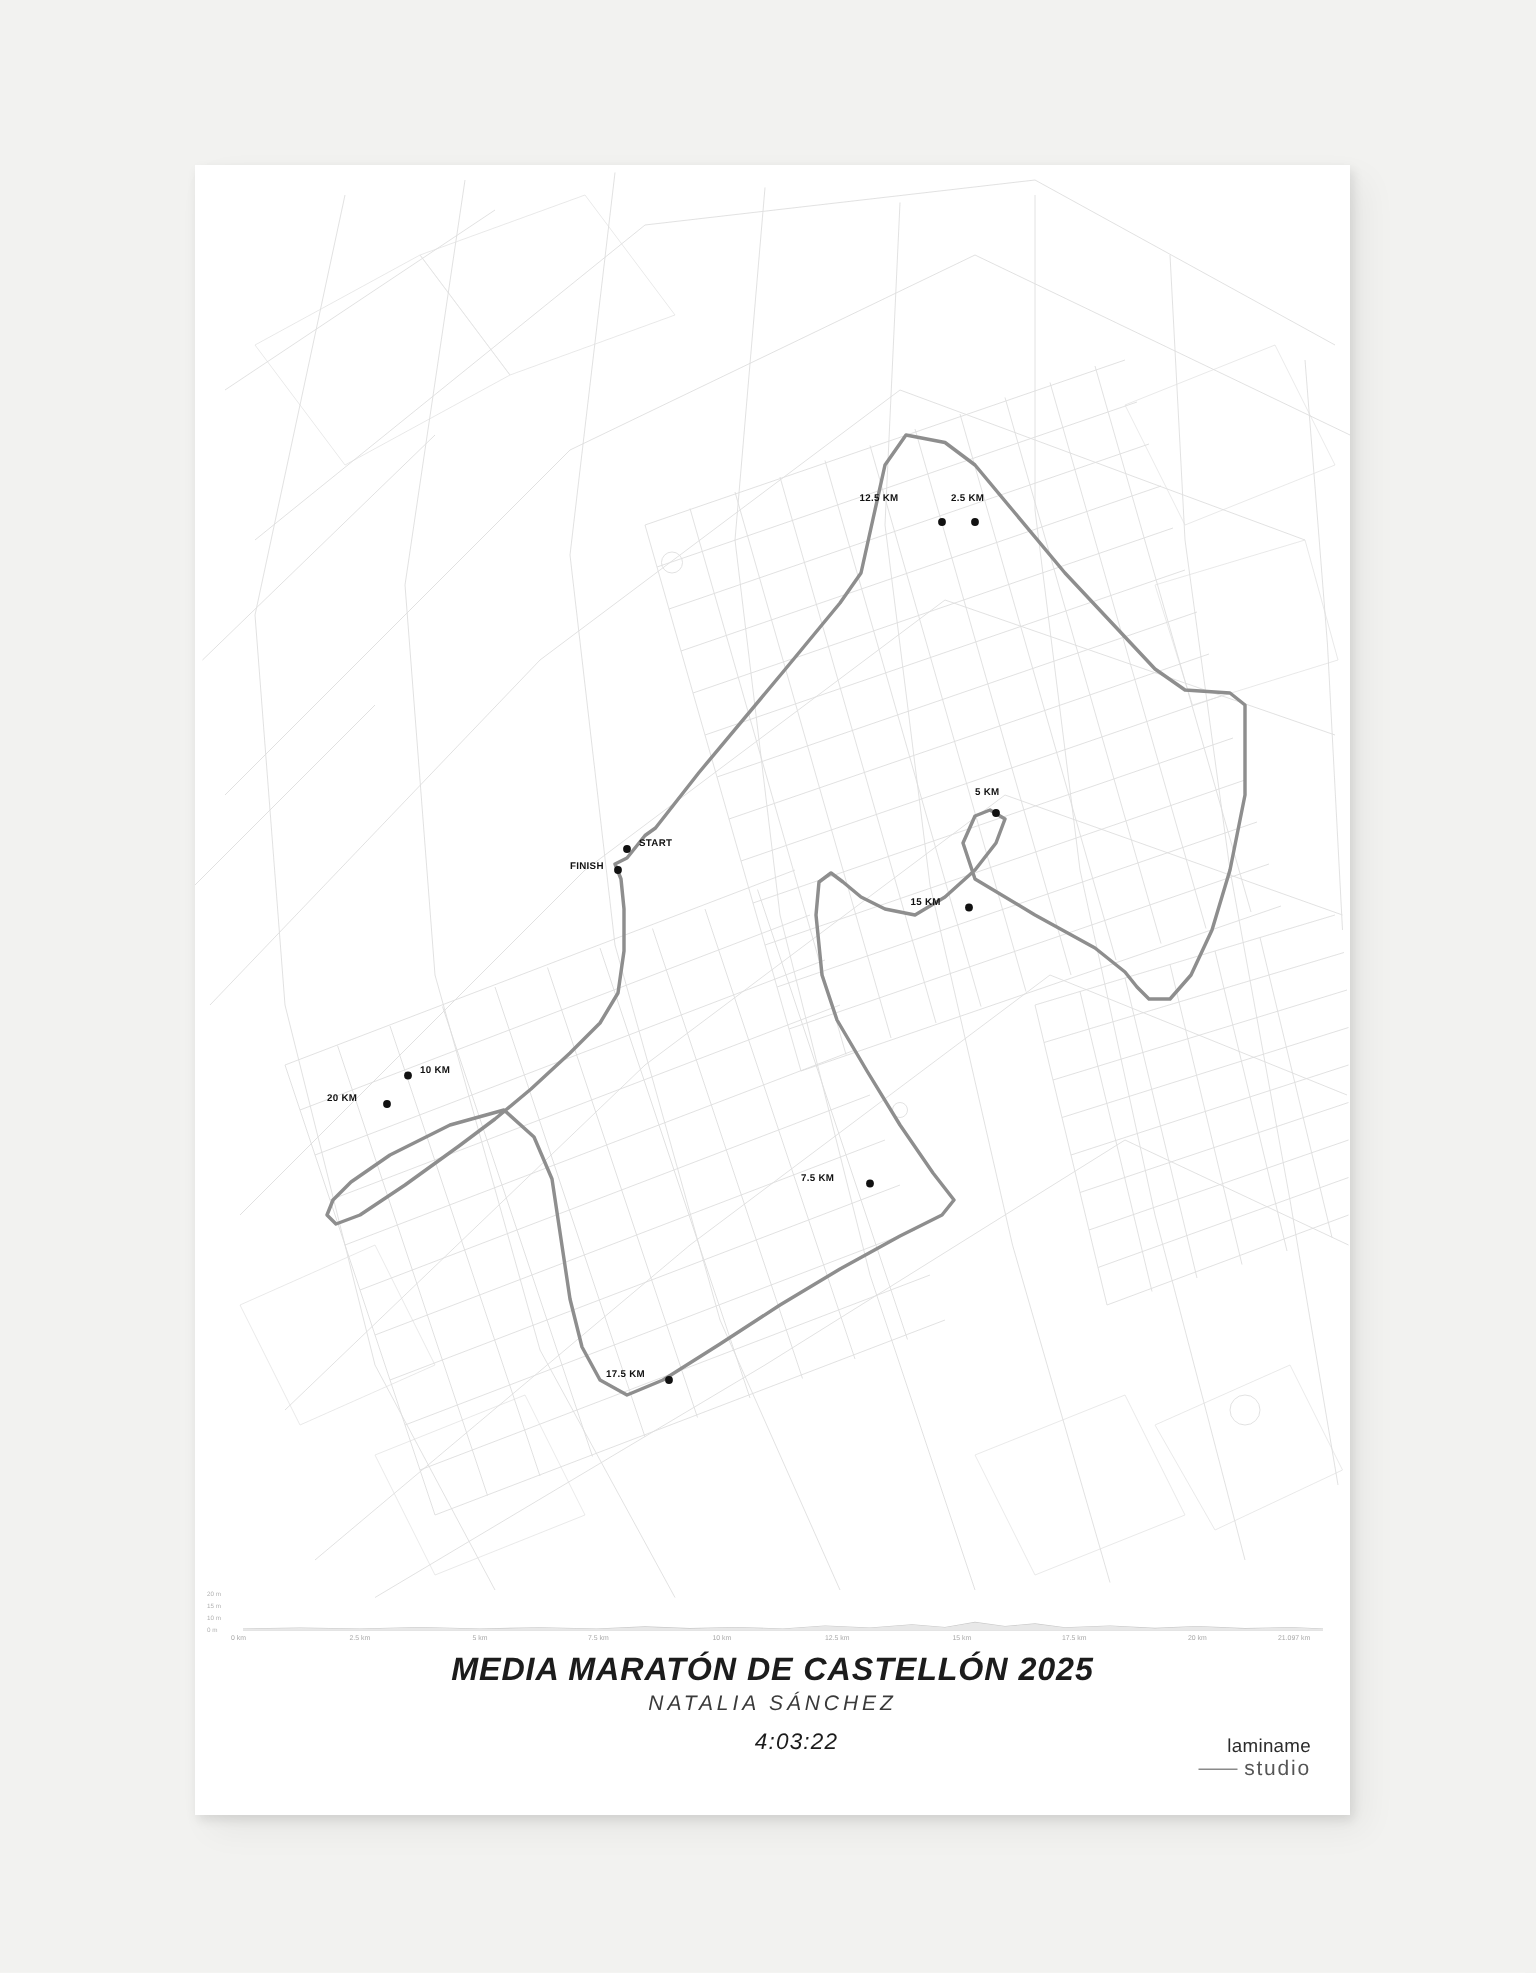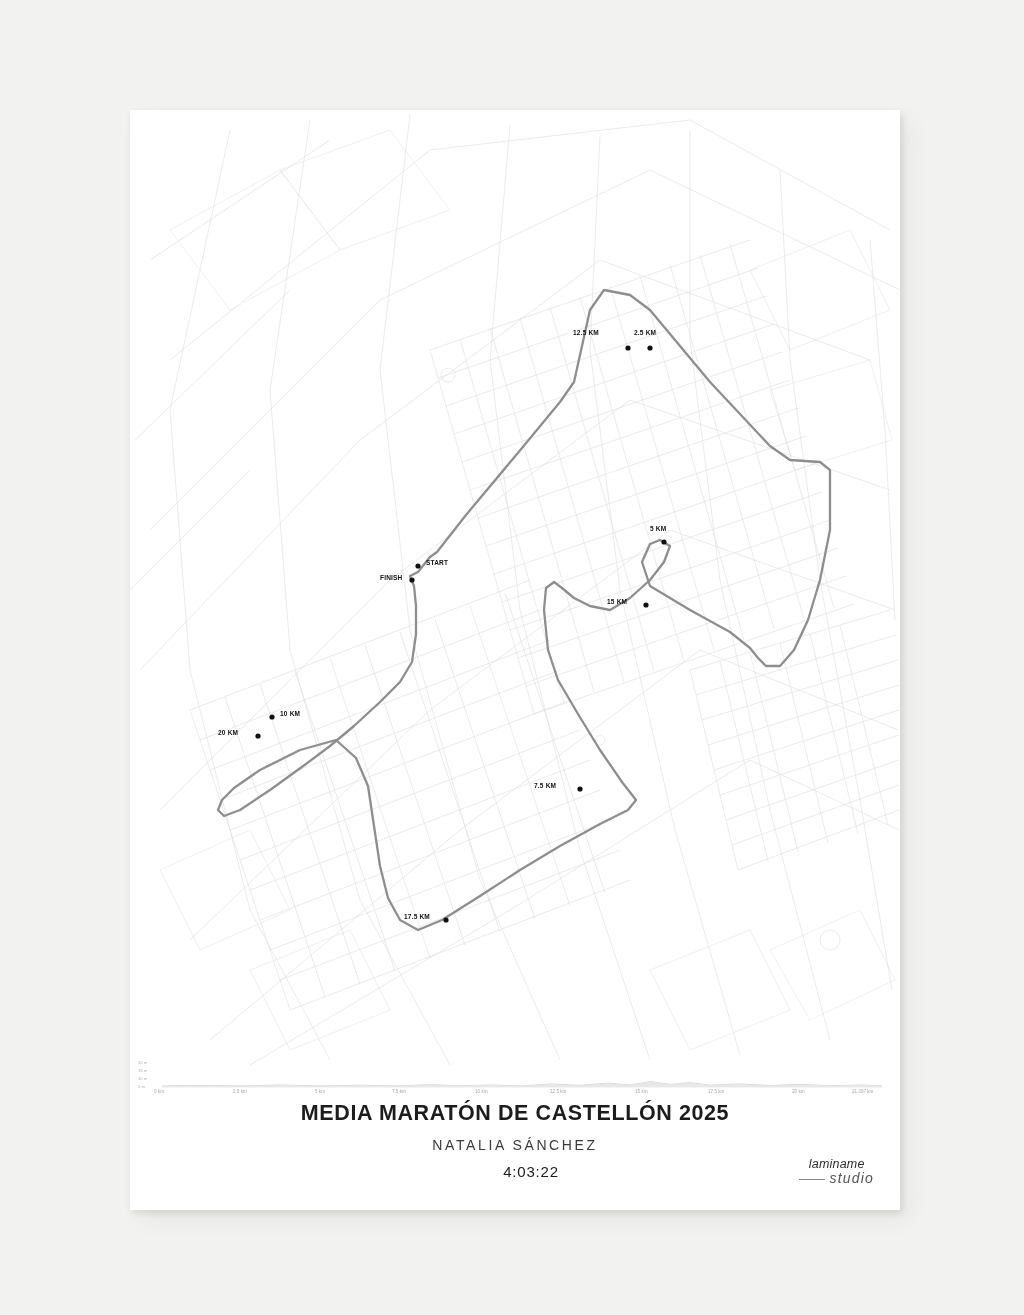--- a/index.html
+++ b/index.html
@@ -44,52 +44,51 @@
     width: 770px;
     height: 40px;
   }
   #profile-svg { position: absolute; left: 0; top: 0; }
   #caption {
     position: absolute;
     left: 0;
     top: 990px;
     width: 770px;
     text-align: center;
+    font-style: italic;
   }
   .race-title {
     font-size: 21.5px;
     font-weight: bold;
     letter-spacing: 0.6px;
     color: #1c1c1c;
     margin: 0;
     padding: 0;
     line-height: 26px;
   }
   .race-runner {
     font-size: 14px;
     letter-spacing: 2.6px;
     color: #3a3a3a;
-    margin-top: 10px;
     line-height: 18px;
   }
   .race-time {
     font-size: 15px;
     letter-spacing: 0.8px;
     color: #1c1c1c;
     margin-top: 9px;
     line-height: 18px;
     padding-left: 32px;
   }
   #brand {
     position: absolute;
     right: 26px;
     top: 1048px;
-    text-align: center;
+    text-align: right;
     line-height: 12px;
-    font-style: italic;
   }
   .brand-name {
     font-size: 12.5px;
     color: #2b2b2b;
     letter-spacing: 0.2px;
     display: block;
   }
   .brand-sub {
     font-size: 14px;
     color: #555;

